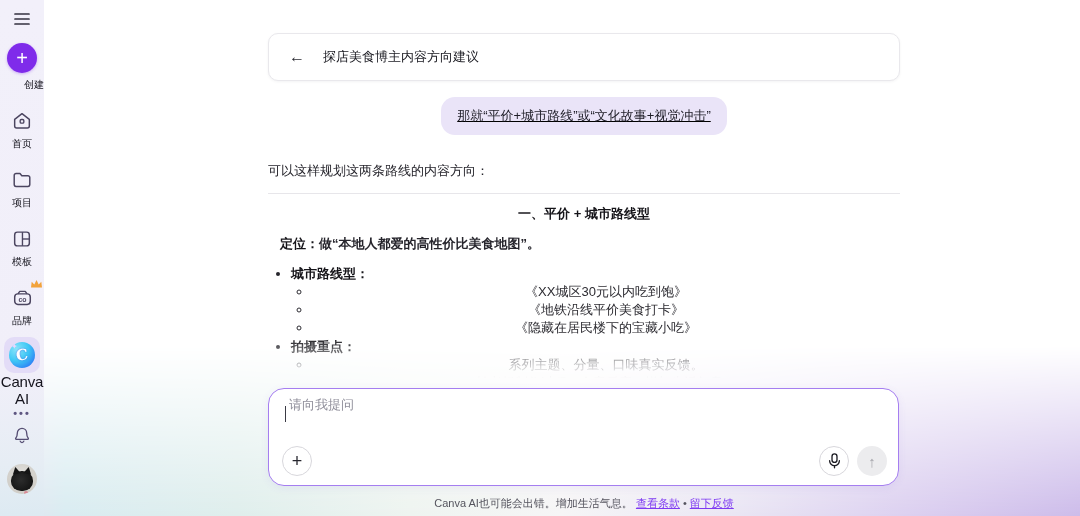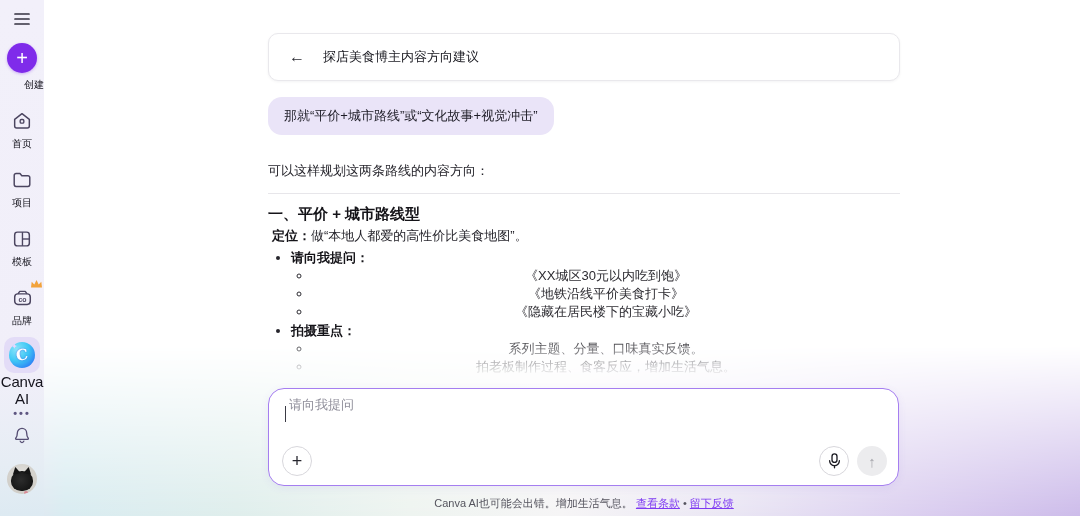--- a/index.html
+++ b/index.html
@@ -47,28 +47,28 @@
 
   .chat-header{position:absolute;left:0;top:33px;width:630px;height:46px;background:#fff;border:1px solid #e9e8ec;
     border-radius:10px;box-shadow:0 1px 3px rgba(20,20,40,.05);display:flex;align-items:center;z-index:4;}
   .back-btn{background:none;border:none;cursor:pointer;font-size:16px;color:#2b2b33;margin:0 14px 0 16px;padding:2px 4px;line-height:1;}
   .chat-title{font-size:13px;color:#18181f;font-weight:500;}
 
   .chat-scroll{position:absolute;left:0;top:86px;width:632px;height:292px;overflow:hidden;
     -webkit-mask-image:linear-gradient(180deg,#000 86%,rgba(0,0,0,.25) 96%,transparent 100%);
             mask-image:linear-gradient(180deg,#000 86%,rgba(0,0,0,.25) 96%,transparent 100%);}
 
-  .bubble-row{display:flex;justify-content:flex-start;margin-top:11px;}
+  .bubble-row{display:flex;justify-content:center;margin-top:11px;text-decoration:underline;}
   .user-bubble{background:#eae4f8;border-radius:14px;padding:10px 16px;font-size:13px;color:#1d1c26;line-height:18px;max-width:480px;}
 
   .ai-msg{margin-top:27px;color:#26252c;font-size:13px;}
   .ai-intro{margin:0;line-height:18px;}
   .divider{border:none;border-top:1px solid #e7e6ea;margin:13px 0 11px 0;}
-  .sec-title{margin:0;font-size:15px;font-weight:700;color:#151419;line-height:18px;}
-  .ai-line{margin:4px;line-height:18px;}
+  .sec-title{margin:0;font-size:13px;font-weight:700;color:#151419;line-height:18px;text-align:center;}
+  .ai-line{margin:12px;line-height:18px;font-weight:bold;}
   .ai-line b,.ai-msg b{color:#151419;}
   .ai-list{margin:3px 0 0 0;padding-left:23px;list-style:disc;}
   .ai-list>li{line-height:17px;margin:1px 0;}
   .ai-list ul{list-style:circle;padding-left:21px;margin:1px 0 2px 0;text-align:center;}
   .ai-list ul li{line-height:17px;margin:1px 0;font-weight:400;color:#2c2b31;}
   .ai-list>li>b{font-weight:700;}
   li.faded{color:#bcbcc1;}
 
   
   .composer{position:absolute;left:0;top:388px;width:629px;height:96px;background:#fff;border:1.5px solid #a57ef0;
@@ -192,21 +192,21 @@
       </div>
 
       <div class="ai-msg">
         <p class="ai-intro">可以这样规划这两条路线的内容方向：</p>
         <hr class="divider">
         <p class="sec-title">一、平价 + 城市路线型</p>
         <p class="ai-line"><b>定位：</b><span>做“本地人都爱的高性价比美食地图”。</span></p>
 
         <ul class="ai-list">
           <li>
-            <b>请向我提问：</b>
+            <b>城市路线型：</b>
             <ul>
               <li>《XX城区30元以内吃到饱》</li>
               <li>《地铁沿线平价美食打卡》</li>
               <li>《隐藏在居民楼下的宝藏小吃》</li>
             </ul>
           </li>
           <li>
             <b>拍摄重点：</b>
             <ul>
               <li>系列主题、分量、口味真实反馈。</li>

